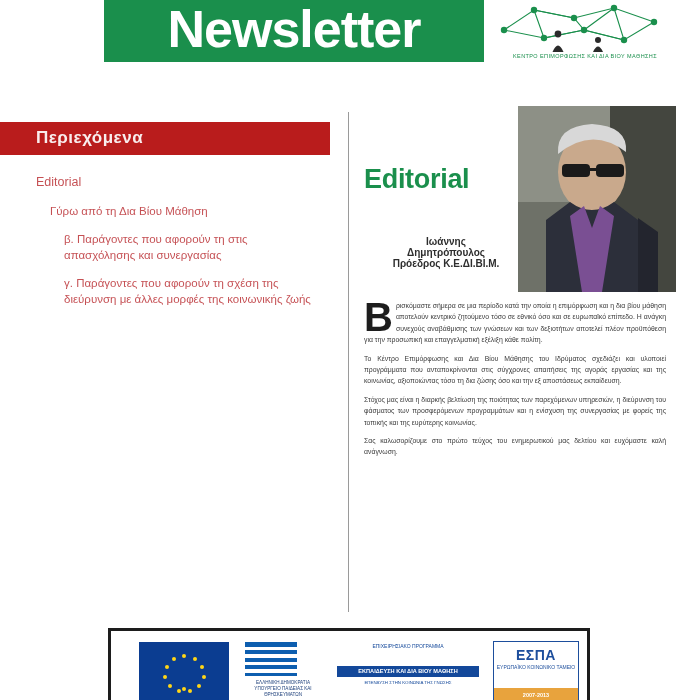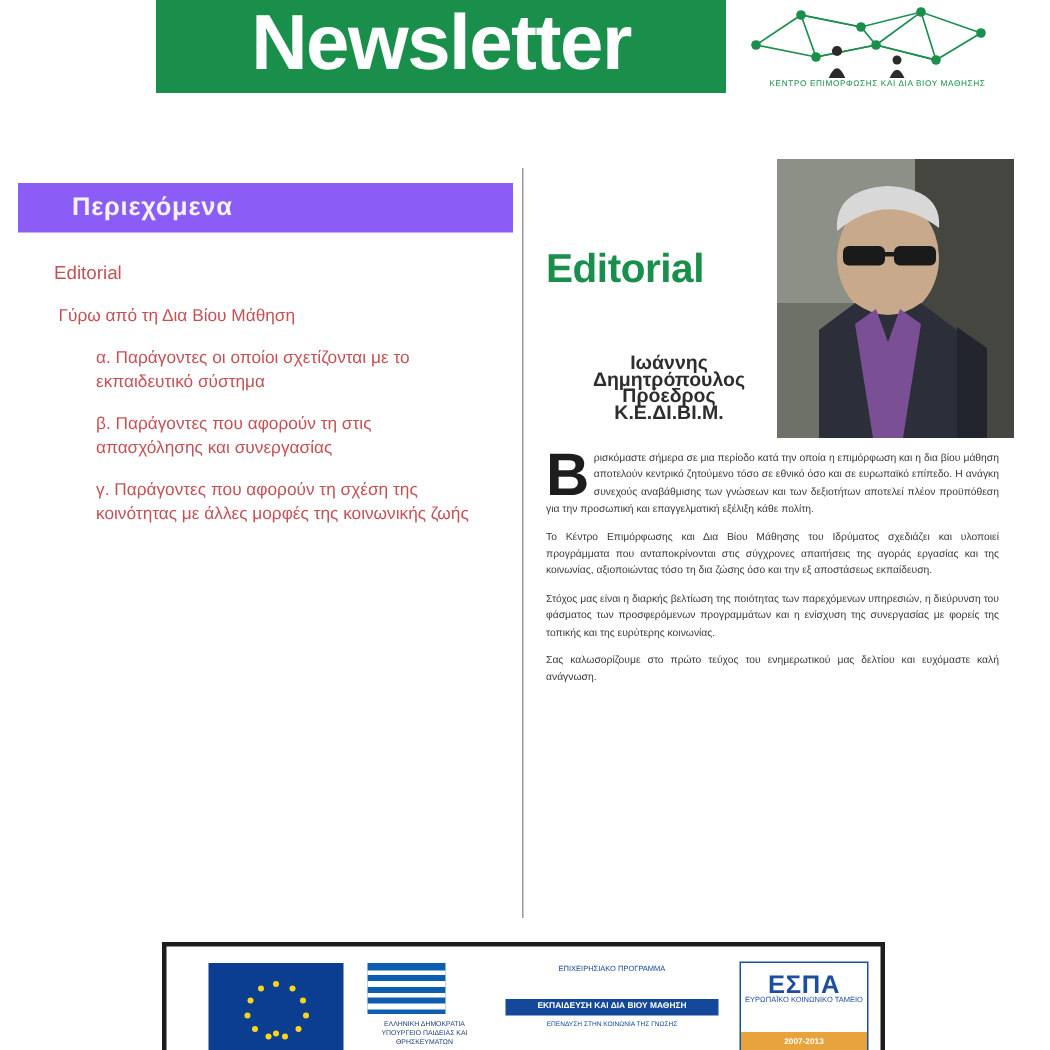--- a/index.html
+++ b/index.html
@@ -83,25 +83,25 @@
   
   .left-col {
     position: absolute;
     left: 0;
     top: 112px;
     width: 330px;
     height: 510px;
   }
   .contents-bar {
     position: absolute;
-    left: 12px;
+    left: 0;
     top: 10px;
     width: 330px;
     height: 33px;
-    background: #8b5cf6;
+    background: #b91c1c;
   }
   .contents-bar-label {
     position: absolute;
     left: 36px;
     top: 6px;
     color: #ffffff;
     font-size: 17px;
     font-weight: bold;
     letter-spacing: 0.5px;
     opacity: 0.92;
@@ -116,21 +116,21 @@
     color: #b51f24;
     font-size: 12.5px;
     line-height: 17px;
     margin-bottom: 12px;
     opacity: 0.78;
   }
   .toc-item.lvl1 {
     margin-left: 0;
   }
   .toc-item.lvl2 {
-    margin-left: 3px;
+    margin-left: 14px;
     font-size: 11.5px;
     line-height: 16px;
   }
   .toc-item.lvl3 {
     margin-left: 28px;
     font-size: 11.5px;
     line-height: 16px;
   }
 
   
@@ -169,21 +169,21 @@
     border: 2px solid #ffffff;
     background: #5a5d58;
     overflow: hidden;
   }
   .byline {
     position: absolute;
     left: 22px;
     top: 132px;
     width: 120px;
     text-align: center;
-    font-size: 13px;
+    font-size: 10px;
     font-weight: bold;
     color: #2d2d2d;
     line-height: 11px;
   }
   .article {
     position: absolute;
     left: 0;
     top: 196px;
     width: 302px;
     color: #3a3a3a;
@@ -308,21 +308,21 @@
     height: 60px;
     border: 1px solid #1d4e9c;
   }
   .espa-title {
     position: absolute;
     left: 0;
     top: 5px;
     width: 84px;
     text-align: center;
     color: #1d4e9c;
-    font-size: 17px;
+    font-size: 14px;
     font-weight: bold;
     letter-spacing: 0.5px;
   }
   .espa-sub {
     position: absolute;
     left: 0;
     top: 22px;
     width: 84px;
     text-align: center;
     color: #1d4e9c;
@@ -383,23 +383,22 @@
 </div>
 <div class="top-rule"></div>
 
 <div class="left-col">
   <div class="contents-bar">
     <div class="contents-bar-label">Περιεχόμενα</div>
   </div>
   <div class="toc">
     <div class="toc-item lvl1">Editorial</div>
     <div class="toc-item lvl2">Γύρω από τη Δια Βίου Μάθηση</div>
-    <div class="toc-item lvl3">α. Παράγοντες οι οποίοι σχετίζονται με το εκπαιδευτικό σύστημα</div>
     <div class="toc-item lvl3">β. Παράγοντες που αφορούν τη στις απασχόλησης και συνεργασίας</div>
-    <div class="toc-item lvl3">γ. Παράγοντες που αφορούν τη σχέση της κοινότητας με άλλες μορφές της κοινωνικής ζωής</div>
+    <div class="toc-item lvl3">γ. Παράγοντες που αφορούν τη σχέση της διεύρυνση με άλλες μορφές της κοινωνικής ζωής</div>
   </div>
 </div>
 
 <div class="v-rule"></div>
 
 <div class="right-col">
   <div class="portrait">
     <svg viewBox="0 0 158 186" width="158" height="186">
       <rect x="0" y="0" width="158" height="186" fill="#6e7168"></rect>
       <rect x="0" y="0" width="158" height="96" fill="#8d9086"></rect>

